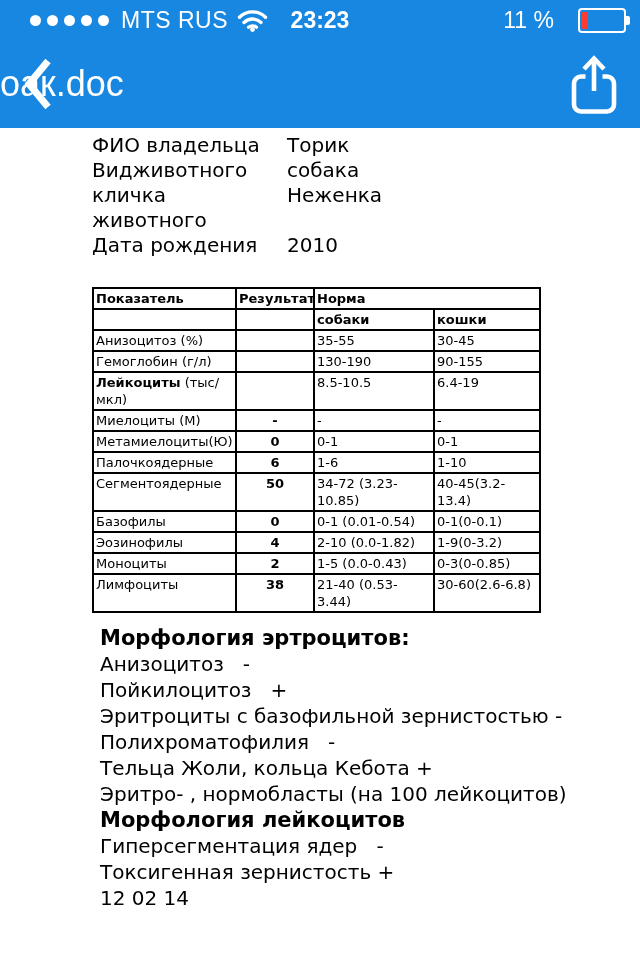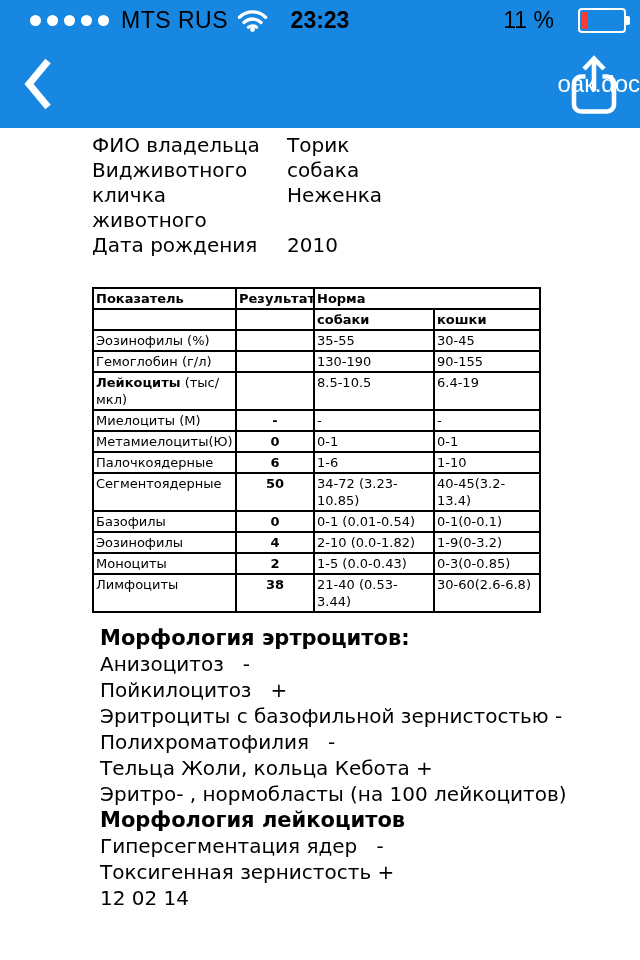--- a/index.html
+++ b/index.html
@@ -4,21 +4,21 @@
 <style>
   html,body { margin:0; padding:0; }
   body {
     width:640px; height:960px; overflow:hidden;
     background:#ffffff;
     font-family:"DejaVu Sans", sans-serif;
     -webkit-font-smoothing:antialiased;
   }
   
   .status-bar {
-    height:40px; background:#1787E1; color:#000000;
+    height:40px; background:#1787E1; color:#ffffff;
     display:flex; align-items:center; position:relative;
     font-family:"Liberation Sans", sans-serif; font-size:23px;
   }
   .signal { display:flex; align-items:center; margin-left:30px; }
   .signal .dot { width:11px; height:11px; border-radius:50%; background:#fff; margin-right:6px; }
   .carrier { margin-left:6px; letter-spacing:0.5px; }
   .wifi { margin-left:9px; display:flex; align-items:center; }
   .sb-time {
     position:absolute; left:50%; top:0; transform:translateX(-50%);
     line-height:40px; font-weight:bold;
@@ -26,22 +26,22 @@
   .sb-right { margin-left:auto; display:flex; align-items:center; margin-right:14px; }
   .battery-pct { margin-right:24px; }
   .battery { position:relative; width:44px; height:21px; border:2px solid #fff; border-radius:4px; }
   .battery-fill { position:absolute; left:2px; top:2px; bottom:2px; width:6px; background:#FF3B30; border-radius:1px; }
   .battery-nub { position:absolute; right:-6px; top:6px; width:4px; height:9px; background:#fff; border-radius:0 2px 2px 0; }
   
   .nav-bar { height:88px; background:#1787E1; position:relative; }
   .back-button { position:absolute; left:18px; top:15px; width:40px; height:58px;
     display:flex; align-items:center; justify-content:center; }
   .nav-title {
-    position:absolute; left:0; right:0; top:0; text-align:right;
-    line-height:88px; color:#fff; font-size:24px;
+    position:absolute; left:0; right:0; top:0; text-align:left;
+    line-height:88px; color:#fff; font-size:36px;
     font-family:"Liberation Sans", sans-serif; font-weight:400;
   }
   .share-button { position:absolute; right:18px; top:14px; width:56px; height:62px;
     display:flex; align-items:center; justify-content:center; }
   
   .doc { color:#000; }
   .info { margin:5px 0 0 92px; font-size:20px; line-height:25px; }
   .info-row { display:flex; }
   .info-label { width:195px; flex-shrink:0; }
   .doc-table {
@@ -144,21 +144,21 @@
       <td class="hdr">Результат</td>
       <td class="hdr" colspan="2">Норма</td>
     </tr>
     <tr>
       <td></td>
       <td></td>
       <td class="hdr">собаки</td>
       <td class="hdr">кошки</td>
     </tr>
     <tr>
-      <td><span class="b"></span><span>Эозинофилы (%)</span></td>
+      <td><span class="b"></span><span>Анизоцитоз (%)</span></td>
       <td class="res"></td>
       <td>35-55</td>
       <td>30-45</td>
     </tr>
     <tr>
       <td><span class="b"></span><span>Гемоглобин (г/л)</span></td>
       <td class="res"></td>
       <td>130-190</td>
       <td>90-155</td>
     </tr>

